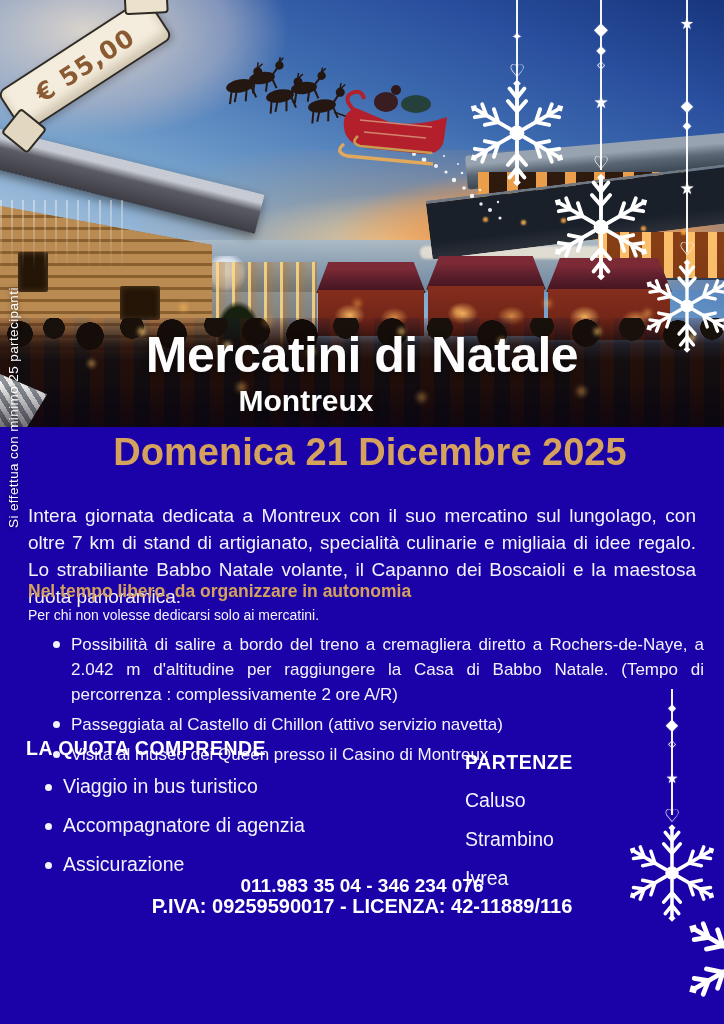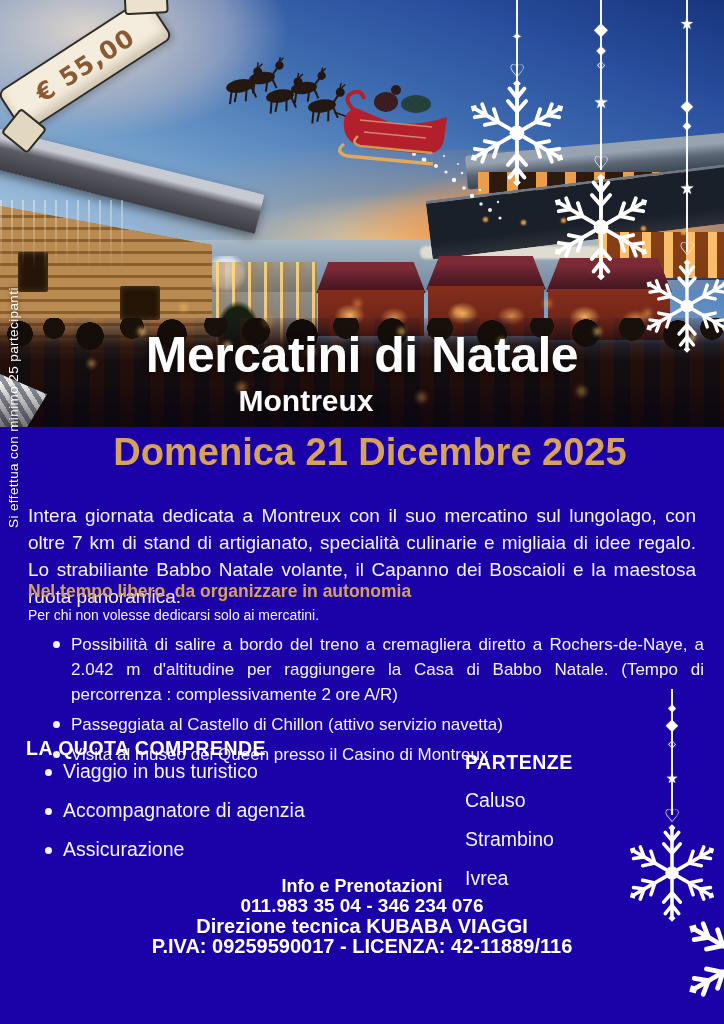--- a/index.html
+++ b/index.html
@@ -125,21 +125,21 @@
   .intro{position:absolute;left:28px;top:56px;width:668px;font-size:19px;line-height:27px;text-align:justify;}
   .freetime{position:absolute;left:28px;top:154px;width:676px;}
   .ft-head{color:#d5a25d;font-weight:700;font-size:17.5px;margin:0 0 5px 0;}
   .ft-intro{font-size:14px;margin:0 0 9px 0;}
   ul.dots{list-style:none;margin:0;padding:0 0 0 22px;}
   ul.dots li{position:relative;padding-left:21px;font-size:17px;line-height:25px;margin-bottom:5px;text-align:justify;}
   ul.dots li::before{content:"";position:absolute;left:3px;top:9px;width:7px;height:7px;border-radius:50%;background:#f3f2fd;}
   .col-head{color:#ffffff;font-weight:700;font-size:19.5px;letter-spacing:.5px;margin:0;}
   .included{position:absolute;left:26px;top:310px;width:420px;}
   .departures{position:absolute;left:465px;top:310px;width:240px;margin-top:14px;}
-  .cols ul.dots{padding-left:16px;}
+  .cols ul.dots{margin-top:15px;padding-left:16px;}
   .cols ul.dots li{font-size:19.5px;margin-bottom:17px;text-align:left;line-height:22px;}
   ul.plain{list-style:none;margin:15px 0 0 0;padding:0;}
   ul.plain li{font-size:19.5px;margin-bottom:17px;line-height:22px;}
   .footer{position:absolute;left:0;top:449px;width:724px;text-align:center;font-weight:700;color:#fff;}
   .footer div{line-height:20px;}
   .f1{font-size:18px;}.f2{font-size:19px;}.f3{font-size:20px;}.f4{font-size:20px;}
 
   .side-note{position:absolute;left:6px;top:246px;height:282px;z-index:9;color:#fff;font-size:13.5px;
     writing-mode:vertical-rl;transform:rotate(180deg);letter-spacing:.4px;text-shadow:0 0 4px rgba(0,0,30,.6);
     display:flex;align-items:center;}
@@ -397,23 +397,21 @@
     <div class="departures">
       <p class="col-head">PARTENZE</p>
       <ul class="plain">
         <li>Caluso</li>
         <li>Strambino</li>
         <li>Ivrea</li>
       </ul>
     </div>
 
     <div class="footer">
-      <div class="f1">Info e Prenotazioni</div>
       <div class="f2">011.983 35 04 - 346 234 076</div>
-      <div class="f3">Direzione tecnica KUBABA VIAGGI</div>
       <div class="f4">P.IVA: 09259590017 - LICENZA: 42-11889/116</div>
     </div>
 
     <div class="hang" style="left:663px;top:262px;height:300px;">
       <i class="hline" style="height:126px;"></i>
       <span class="g" style="top:14px;font-size:10px;">◆</span>
       <span class="g" style="top:28px;font-size:16px;">◆</span>
       <span class="g" style="top:50px;font-size:10px;">◇</span>
       <span class="g" style="top:82px;font-size:14px;">★</span>
       <span class="g" style="top:118px;font-size:18px;">♡</span>

